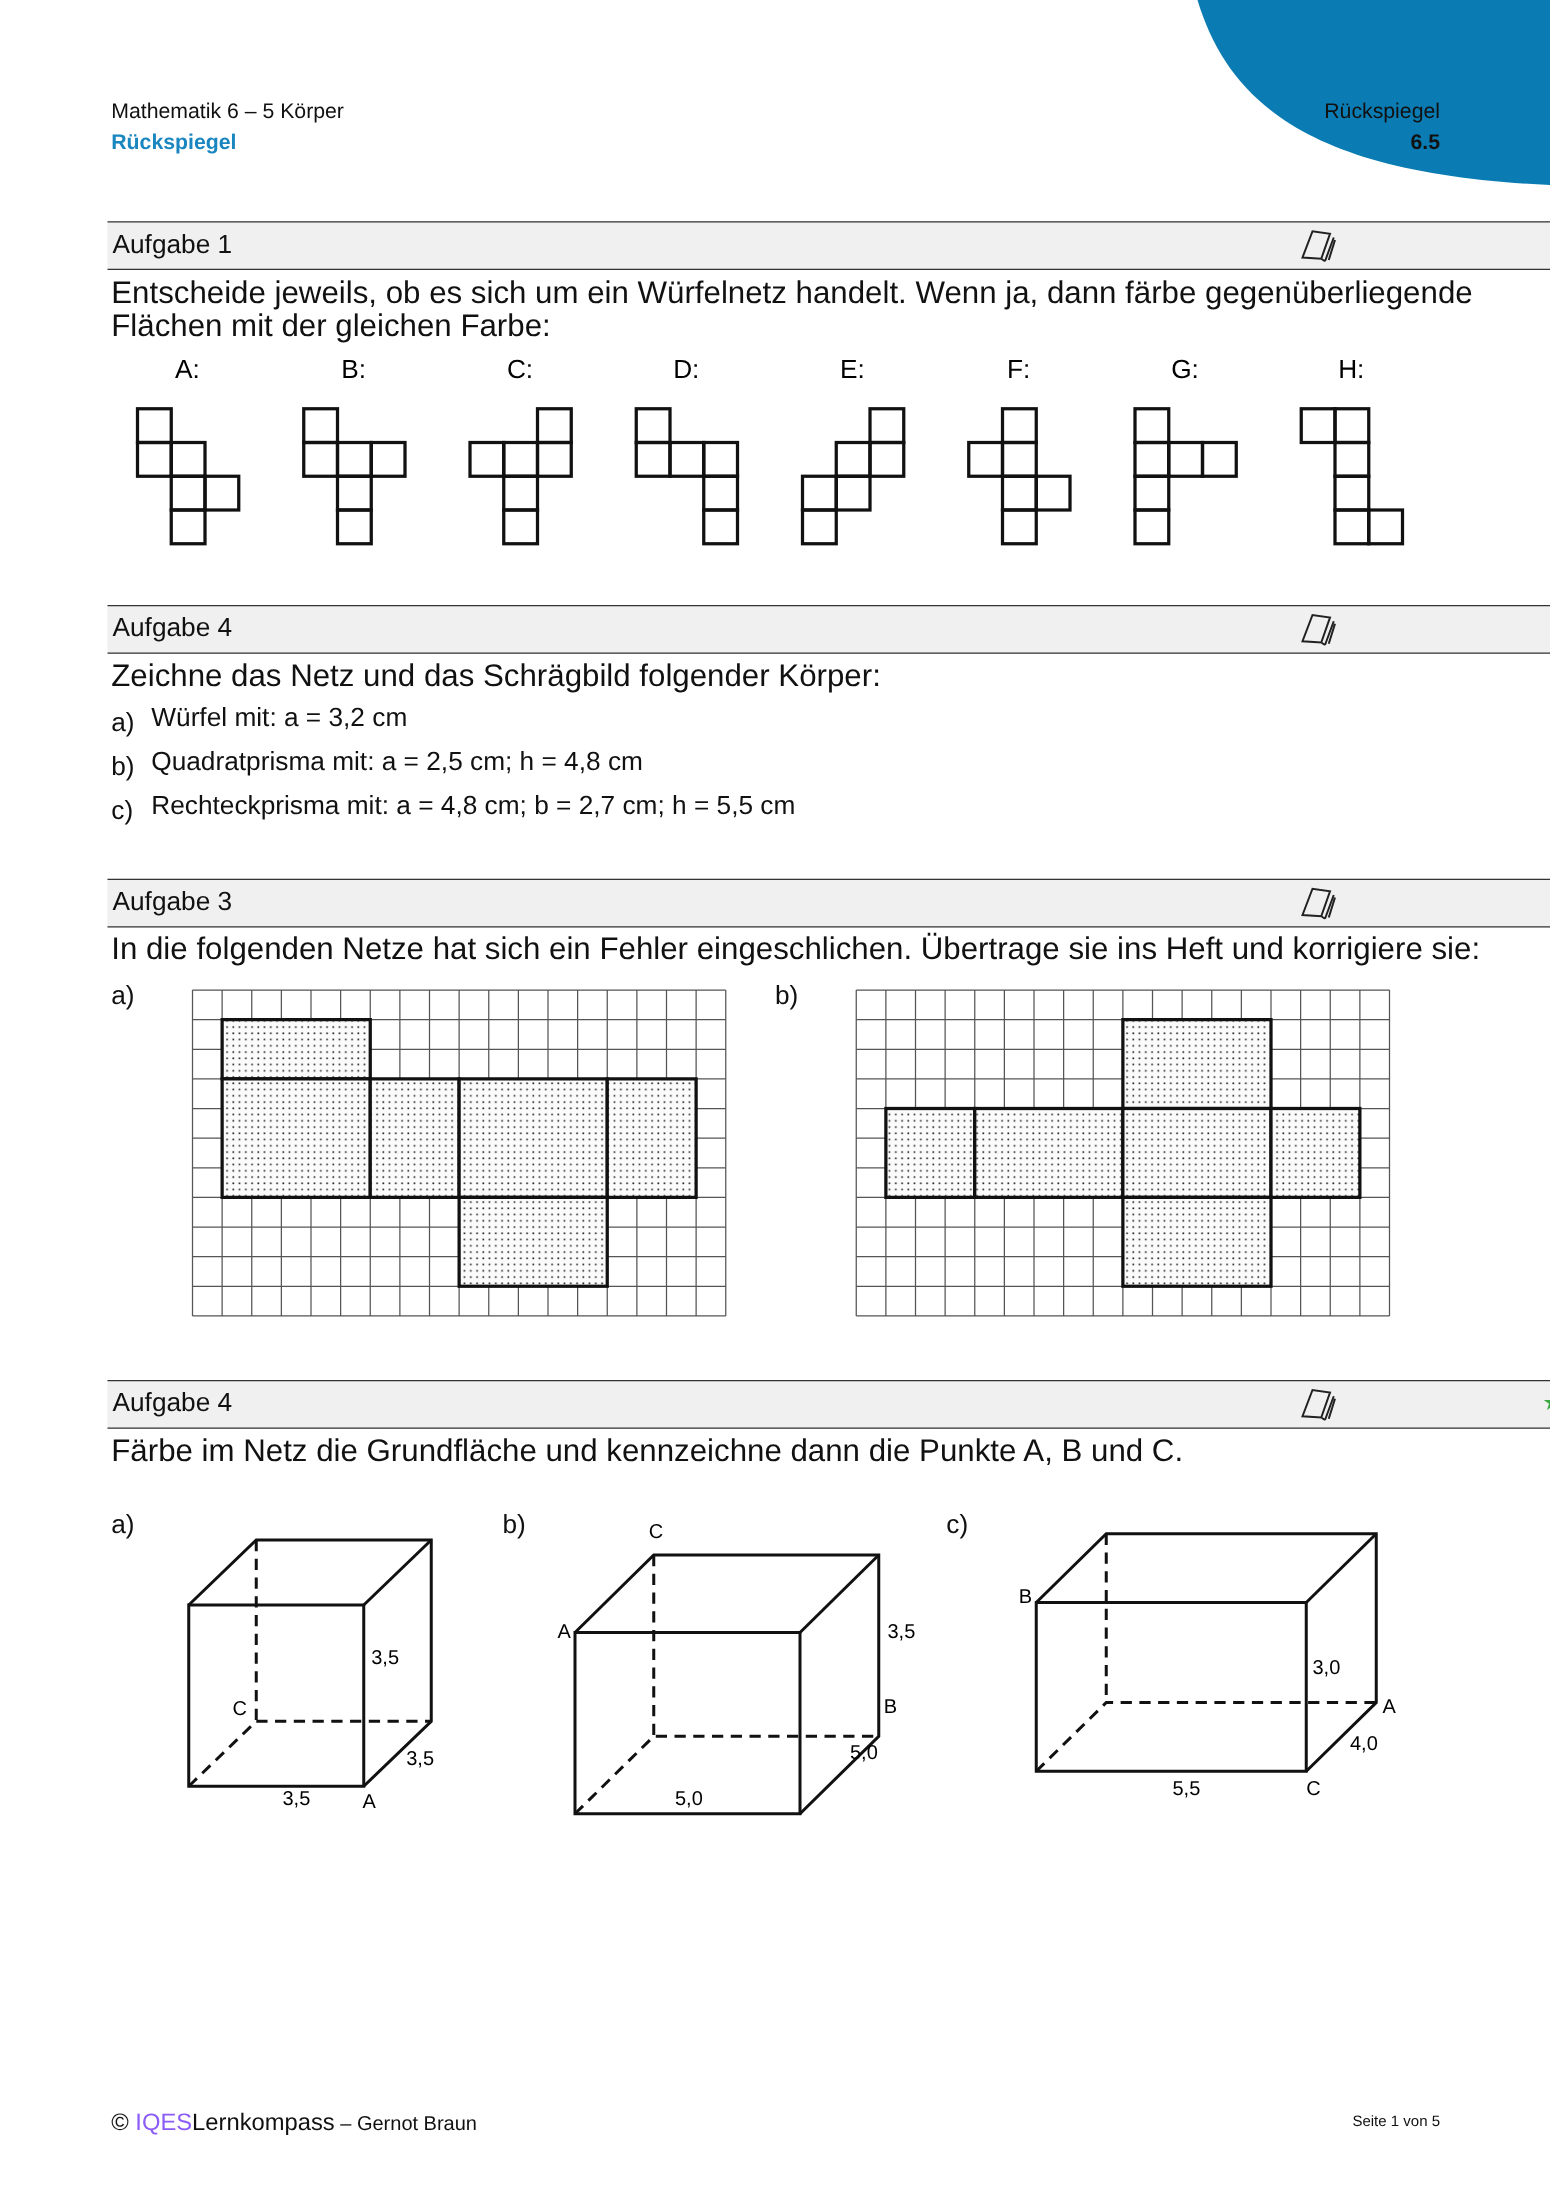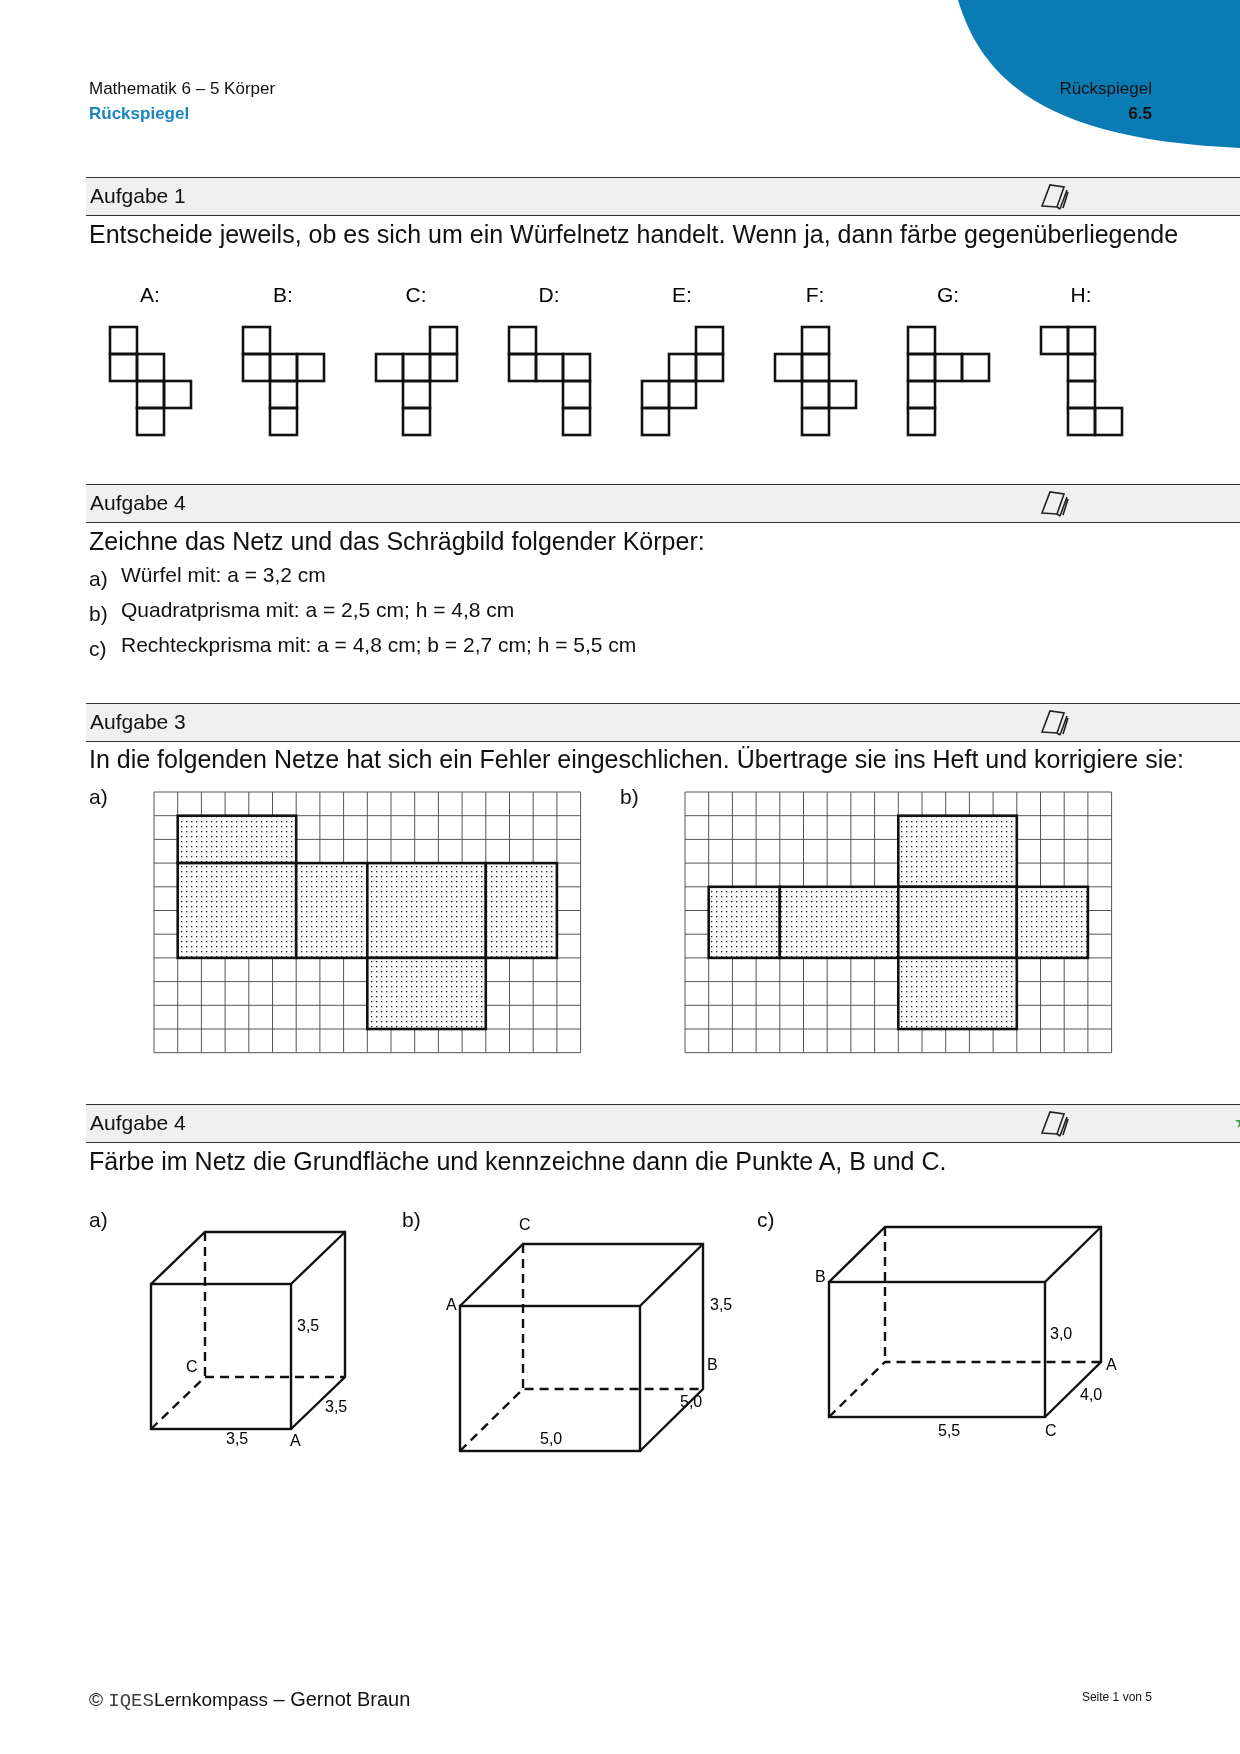--- a/index.html
+++ b/index.html
@@ -10,22 +10,22 @@
   .hdr-right{position:absolute;right:88px;top:76px;text-align:right;font-size:17px;line-height:25px;}
   .hdr-right .num{font-weight:bold;}
   .bar{position:absolute;left:86px;width:1204px;height:37px;background:#f0f0f0;border-top:1.5px solid #333;border-bottom:1.5px solid #333;}
   .bar .title{position:absolute;left:4px;top:6px;font-size:21px;}
   .bar .book{position:absolute;left:952px;top:3px;width:32px;height:30px;}
   .bar .stars{position:absolute;right:18px;top:6px;color:#3aa843;font-size:18px;letter-spacing:3px;}
   .txt{position:absolute;left:89px;font-size:25px;line-height:27px;}
   .lbl{position:absolute;font-size:21px;}
   svg text{font-family:"Liberation Sans",sans-serif;}
   .footer{position:absolute;left:89px;top:1688px;font-size:19px;}
-  .footer .iqes{color:#404040;font-family:Liberation Mono, monospace;}
-  .footer .author{font-size:20px;}
+  .footer .iqes{color:#8b5cf6;}
+  .footer .author{font-size:16px;}
   .pagenum{position:absolute;right:88px;top:1690px;font-size:12px;}
 </style>
 </head>
 <body>
 
 <svg class="corner" viewBox="0 0 1240 160">
   <path d="M958 0 C 985 90, 1060 140, 1240 148 L1240 0 Z" fill="#0a7cb3"></path>
 </svg>
 
 <div class="hdr-left">
@@ -61,20 +61,21 @@
 <div class="bar" style="top:1104px">
   <span class="title">Aufgabe 4</span>
   <svg class="book" viewBox="0 0 32 30">
       <path d="M4 25 L12 4 L26 6 L19 26 Z M19 26 L22 28 M22 28 L29 9 M25 27 L30 11" fill="none" stroke="#222" stroke-width="1.6"></path>
     </svg>
   <span class="stars">★★</span>
 </div>
 
 <div class="txt" style="top:221px">
   <div>Entscheide jeweils, ob es sich um ein Würfelnetz handelt. Wenn ja, dann färbe gegenüberliegende</div>
+  <div>Flächen mit der gleichen Farbe:</div>
 </div>
 <svg id="nets" style="position:absolute;left:0;top:280px;width:1240px;height:170px">
     <g>
       <text x="150" y="22" font-size="21" text-anchor="middle">A:</text>
       <rect x="110" y="47" width="27" height="27" fill="none" stroke="#111" stroke-width="2.6"></rect>
       <rect x="110" y="74" width="27" height="27" fill="none" stroke="#111" stroke-width="2.6"></rect>
       <rect x="137" y="74" width="27" height="27" fill="none" stroke="#111" stroke-width="2.6"></rect>
       <rect x="137" y="101" width="27" height="27" fill="none" stroke="#111" stroke-width="2.6"></rect>
       <rect x="164" y="101" width="27" height="27" fill="none" stroke="#111" stroke-width="2.6"></rect>
       <rect x="137" y="128" width="27" height="27" fill="none" stroke="#111" stroke-width="2.6"></rect>

